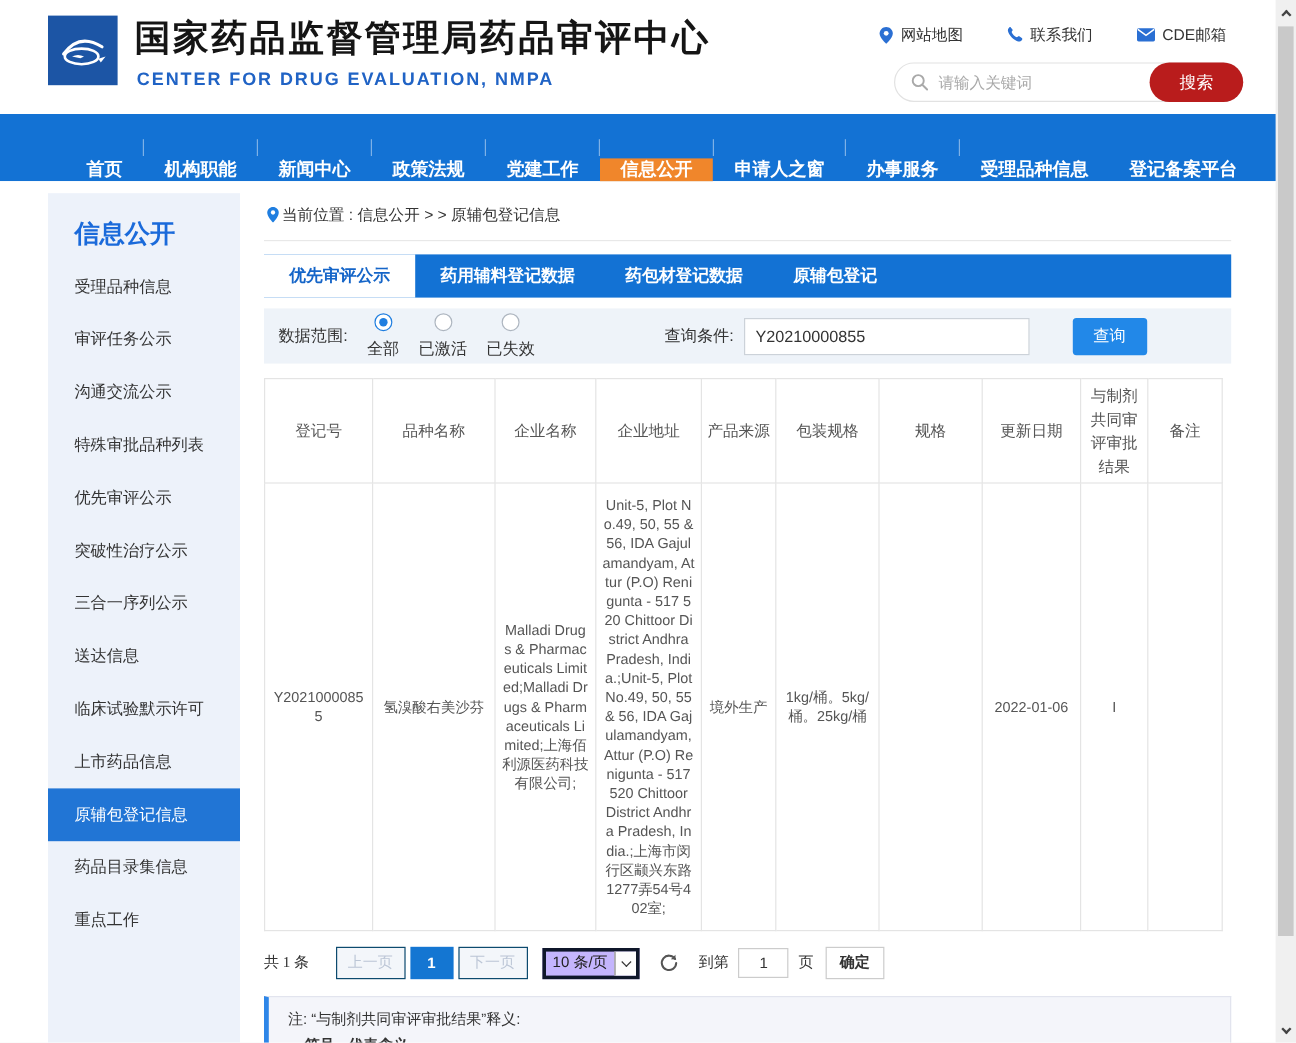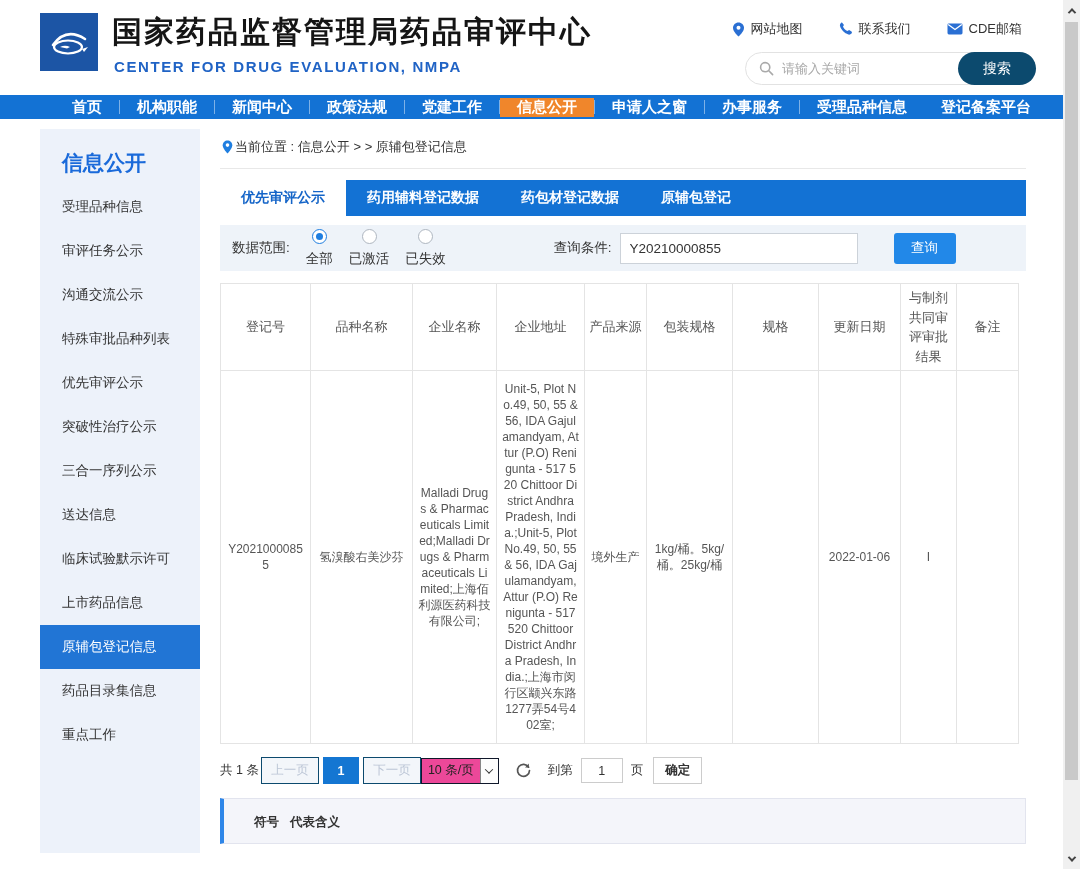--- a/index.html
+++ b/index.html
@@ -20,24 +20,24 @@
   .header { position:relative; height:95px; background:#fff; }
   .logo { position:absolute; left:40px; top:13px; width:58px; height:58px; background:#1c55a5; display:flex; align-items:center; justify-content:center; }
   .brand-title { position:absolute; left:112px; top:12px; font-size:30px; font-weight:bold; color:#151515; letter-spacing:2px; white-space:nowrap; }
   .brand-sub { position:absolute; left:114px; top:58px; font-size:15px; font-weight:bold; color:#2063c5; letter-spacing:1.6px; white-space:nowrap; }
   .quick-links { position:absolute; right:58px; top:20px; display:flex; gap:36px; }
   .quick-link { display:flex; align-items:center; gap:6px; font-size:13px; color:#333; cursor:pointer; white-space:nowrap; }
   .search-bar { position:absolute; left:745px; top:52px; width:291px; height:33px; border:1px solid #e2e2e2; border-radius:17px; background:#fff; display:flex; align-items:center; }
   .search-bar input { flex:1; border:none; outline:none; background:transparent; font-size:13px; color:#444; padding-left:8px; font-family:inherit; }
   .search-bar input::placeholder { color:#a9a9a9; }
   .search-icon-wrap { padding-left:13px; display:flex; }
-  .search-btn { width:78px; height:33px; margin:-1px -1px -1px 0; border:none; border-radius:17px; background:#0c4a6e; color:#fff; font-size:14px; cursor:pointer; font-family:inherit; }
+  .search-btn { width:78px; height:33px; margin:-1px -1px -1px 0; border:none; border-radius:17px; background:#b91c1c; color:#fff; font-size:14px; cursor:pointer; font-family:inherit; }
 
   
-  .navbar { height:24px; background:#1372d4; display:flex; align-items:center; padding-left:55px; }
+  .navbar { height:56px; background:#1372d4; display:flex; align-items:flex-end; padding-left:55px; }
   .nav-item { display:flex; align-items:center; padding:0 17px; color:#fff; font-size:15px; font-weight:bold; cursor:pointer; white-space:nowrap; }
   .nav-item.active { background:#f0862b; }
   .nav-sep { width:1px; height:14px; background:rgba(255,255,255,.45); align-self:center; }
 
   
   .content { display:flex; align-items:stretch; background:#fff; padding-top:10px; height:734px; }
   .sidebar { margin-left:40px; width:160px; background:#edf2fa; flex-shrink:0; }
   .sidebar-title { color:#1a6ada; font-size:21px; font-weight:bold; padding:20px 0 8px 22px; }
   .side-item { font-size:13.5px; color:#333; padding:13px 0 13px 22px; cursor:pointer; }
   .side-item.active { background:#2175d5; color:#fff; }
@@ -56,24 +56,24 @@
   .radio-group { display:flex; align-items:center; gap:6px; margin-left:16px; cursor:pointer;flex-direction:column; }
   .query-cond-label { margin-left:108px; }
   .query-input { margin-left:8px; width:238px; height:31px; border:1px solid #ccd2d9; background:#fff; padding:0 9px; font-size:13.5px; color:#333; font-family:inherit; outline:none; }
   .query-btn { margin-left:36px; width:62px; height:31px; border:none; border-radius:3px; background:#2288e8; color:#fff; font-size:13.5px; cursor:pointer; font-family:inherit; }
 
   table.data { margin-top:12px; width:798px; border-collapse:collapse; table-layout:fixed; }
   table.data th { border:1px solid #e4e4e4; font-size:13px; font-weight:normal; color:#555; height:62px; padding:4px 3px; line-height:1.5; }
   table.data td { border:1px solid #e4e4e4; font-size:12px; color:#555; text-align:center; vertical-align:middle; padding:10px 5px; line-height:16px; word-break:break-all; }
 
   .pagination { margin-top:13px; display:flex; align-items:center; font-size:12.5px; color:#333; }
-  .pg-total { margin-right:2px; }
+  .pg-total { margin-right:22px;font-family:Liberation Serif, serif; }
   .pg-btn { min-width:58px; height:27px; display:flex; align-items:center; justify-content:center; background:#f3f6fa; border:1px solid #0c4a6e; color:#bcc6d6; cursor:default; padding:0 8px; }
   .pg-current { width:36px; height:27px; display:flex; align-items:center; justify-content:center; background:#1476d2; color:#fff; font-weight:bold; margin:0 4px; cursor:pointer; }
-  .pg-select { height:26px; border:1px solid #0f172a; background:#ec4899; display:flex; align-items:stretch; cursor:pointer; }
+  .pg-select { margin-left:12px; height:26px; border:3px solid #0f172a; background:#c4b5fd; display:flex; align-items:stretch; cursor:pointer; }
   .pg-select .pg-select-label { display:flex; align-items:center; padding:0 6px; font-size:12.5px; color:#222; }
   .pg-select .pg-select-arrow { width:18px; border-left:1px solid #878787; background:#fdfdfd; display:flex; align-items:center; justify-content:center; }
   .pg-select .pg-select-arrow .chev { border-color:#333; border-width:1.5px; }
   .refresh { margin-left:16px; display:flex; cursor:pointer; }
   .goto-label { margin-left:16px; }
   .goto-input { margin-left:8px; width:42px; height:25px; border:1px solid #ccc; text-align:center; font-size:12.5px; color:#333; font-family:inherit; outline:none; }
   .goto-suffix { margin-left:8px; }
   .confirm-btn { margin-left:10px; height:27px; padding:0 11px; border:1px solid #ccc; background:#fff; font-size:12.5px; font-weight:bold; color:#333; cursor:pointer; font-family:inherit; }
 
   .note { margin-top:14px; border:1px solid #e2e4ee; border-left:4px solid #2e86e8; background:#f4f5fa; padding:10px 14px 12px 16px; font-size:12.5px; color:#333; }
@@ -272,20 +272,21 @@
               <path d="M13.9 1.6 L13.9 5.6 L10 5.4 z" fill="#555"></path>
             </svg>
         </span>
         <span class="goto-label">到第</span>
         <input class="goto-input" type="text" value="1" style="">
         <span class="goto-suffix">页</span>
         <button class="confirm-btn">确定</button>
       </div>
 
       <div class="note">
+        <div>注:  “与制剂共同审评审批结果”释义:</div>
         <div class="note-row note-header">
           <span class="note-sym">符号</span>
           <span class="note-meaning">代表含义</span>
         </div>
 
       </div>
 
     </div>
   </div>
 

